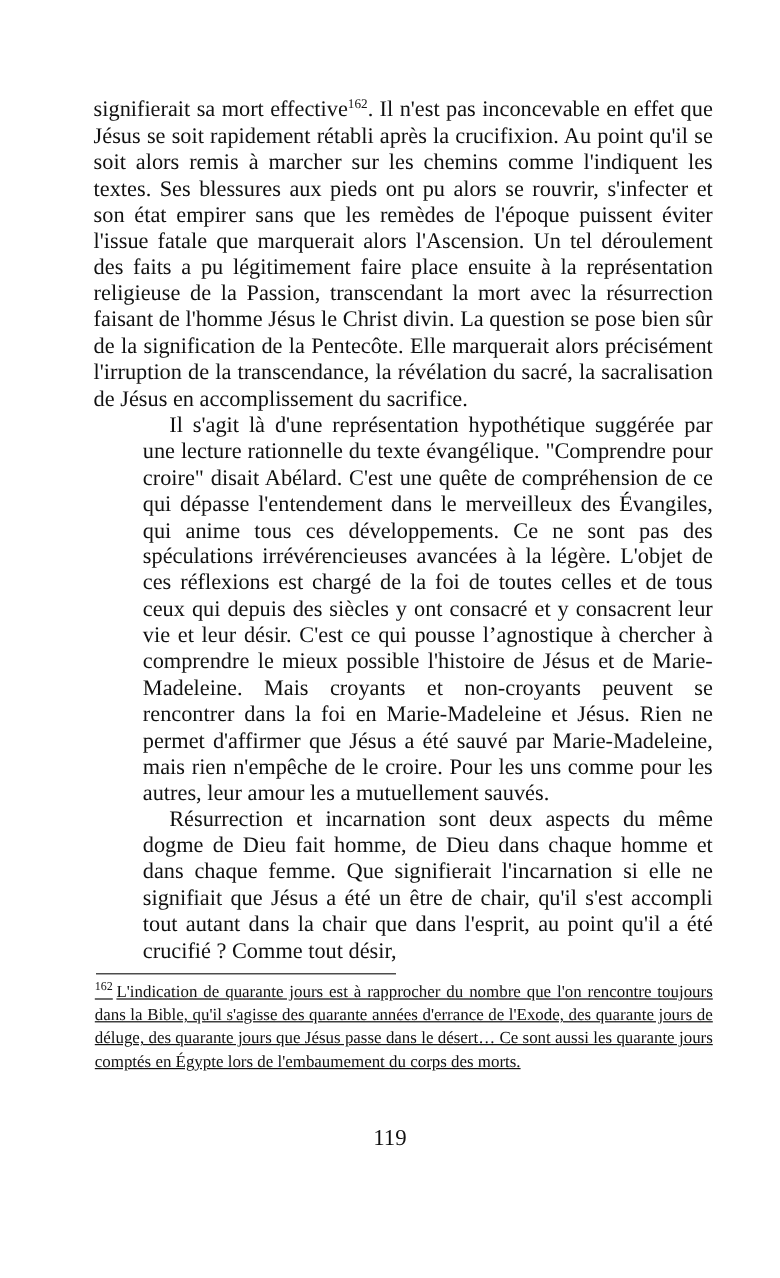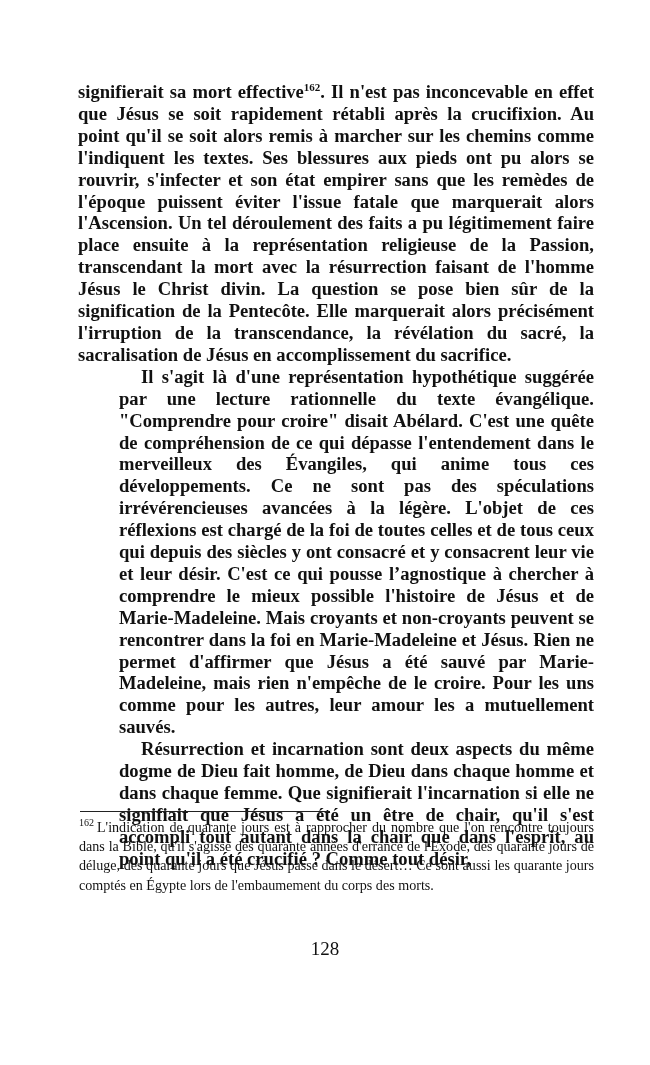--- a/index.html
+++ b/index.html
@@ -13,21 +13,20 @@
       position: relative;
       overflow: hidden;
       color: #111111;
       font-family: "Liberation Serif", "DejaVu Serif", serif;
     }
     .page {
       position: absolute;
       left: 78px;
       top: 81px;
       width: 516px;
-      font-weight: bold;
     }
     .body-text p {
       margin: 0;
       font-size: 18.6px;
       line-height: 21.9px;
       text-align: justify;
       text-align-last: left;
       hyphens: none;
     }
     .body-text p.indent {
@@ -45,20 +44,21 @@
       top: 811px;
       width: 250px;
       height: 0;
       border-top: 1.3px solid #222;
     }
     .footnotes {
       position: absolute;
       left: 79px;
       top: 818px;
       width: 515px;
+      text-decoration: underline;
     }
     .footnotes p {
       margin: 0;
       font-size: 14.1px;
       line-height: 19.2px;
       text-align: justify;
       text-align-last: left;
     }
     .footnotes sup {
       font-size: 10px;
@@ -85,13 +85,13 @@
     <p class="indent">Résurrection et incarnation sont deux aspects du même dogme de Dieu fait homme, de Dieu dans chaque homme et dans chaque femme. Que signifierait l'incarnation si elle ne signifiait que Jésus a été un être de chair, qu'il s'est accompli tout autant dans la chair que dans l'esprit, au point qu'il a été crucifié ? Comme tout désir,</p>
   </div>
 </div>
 
 <div class="footnote-rule"></div>
 
 <div class="footnotes">
   <p><sup>162</sup><span>L'indication de quarante jours est à rapprocher du nombre que l'on rencontre toujours dans la Bible, qu'il s'agisse des quarante années d'errance de l'Exode, des quarante jours de déluge, des quarante jours que Jésus passe dans le désert… Ce sont aussi les quarante jours comptés en Égypte lors de l'embaumement du corps des morts.</span></p>
 </div>
 
-<div class="page-number">128</div>
+<div class="page-number">119</div>
 
 </body></html>

